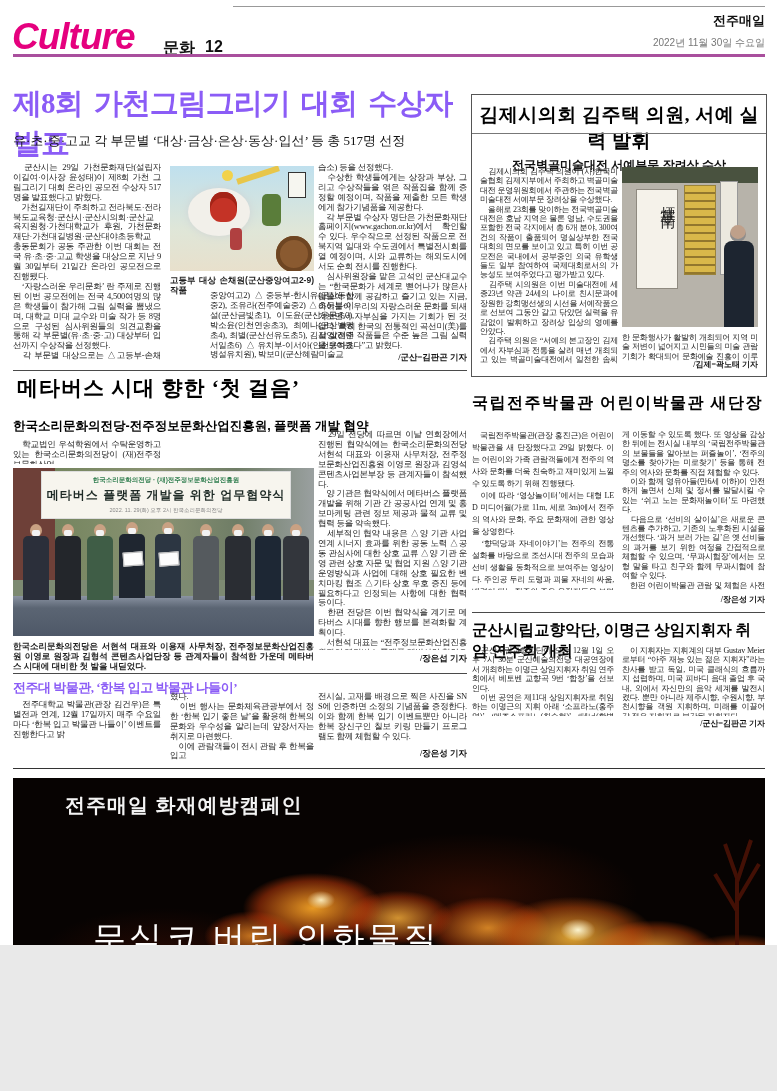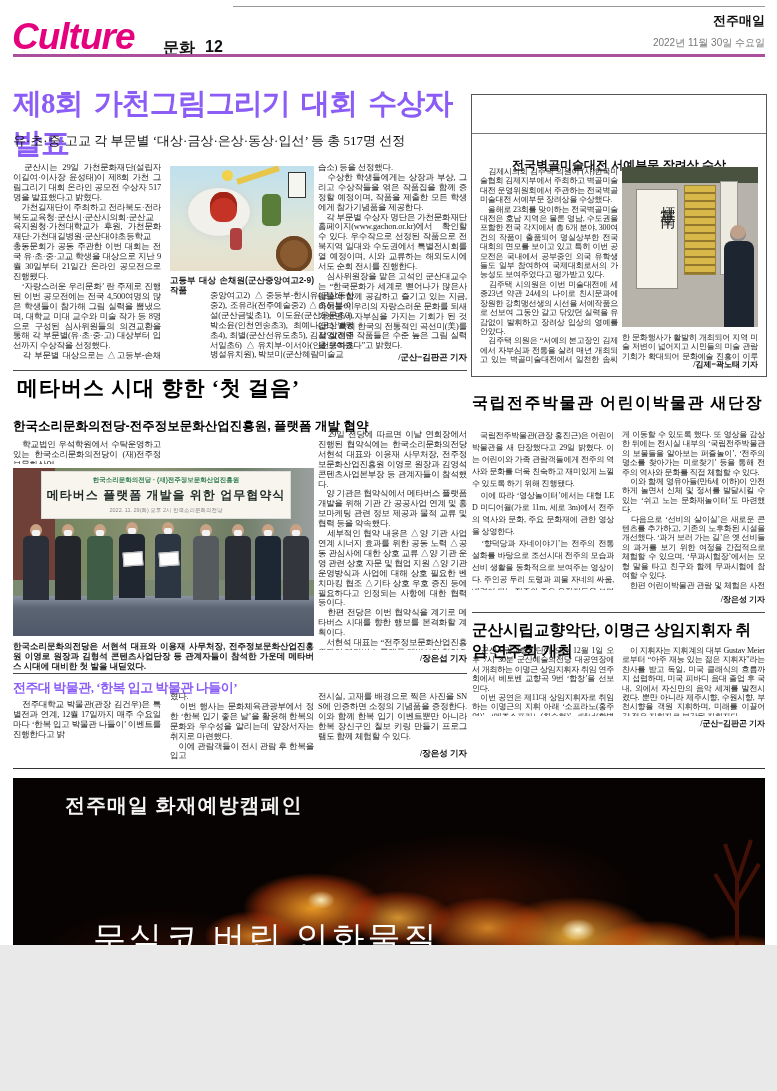--- a/index.html
+++ b/index.html
@@ -56,20 +56,21 @@
 
   <div class="abs bodytext" style="left:318px;top:163px;width:149px;height:186px;">습소) 등을 선정했다.
 　수상한 학생들에게는 상장과 부상, 그리고 수상작들을 엮은 작품집을 함께 증정할 예정이며, 작품을 제출한 모든 학생에게 참가기념품을 제공한다.
 　각 부문별 수상자 명단은 가천문화재단 홈페이지(www.gachon.or.kr)에서 확인할 수 있다. 우수작으로 선정된 작품으로 전북지역 일대와 수도권에서 특별전시회를 열 예정이며, 시와 교류하는 해외도시에서도 순회 전시를 진행한다.
 　심사위원장을 맡은 고석인 군산대교수는 “한국문화가 세계로 뻗어나가 많은사람들이 함께 공감하고 즐기고 있는 지금, 아이들이 우리의 자랑스러운 문화를 되새겨보면서 자부심을 가지는 기회가 된 것 같다. 특히 한국의 전통적인 곡선미(美)를 잘 살려낸 작품들은 수준 높은 그림 실력을 보여줬다”고 밝혔다.</div>
   <div class="abs byline" style="left:318px;top:352px;width:149px;">/군산=김판곤 기자</div>
 
   <div class="hr" style="left:13px;top:370px;width:454px;"></div>
 
   <div class="abs" style="left:471px;top:94px;width:294px;height:281px;border:1px solid #555;">
+    <div class="abs hl-serif" style="left:0;top:7px;width:100%;text-align:center;font-size:19px;letter-spacing:0.5px;">김제시의회 김주택 의원, 서예 실력 발휘</div>
     <div class="hr" style="left:0;top:38px;width:294px;background:#777;"></div>
     <div class="abs" style="left:0;top:46px;width:100%;text-align:center;font:bold 12px 'Liberation Sans',sans-serif;color:#111;margin-top:16px;">전국벽골미술대전 서예부문 장려상 수상</div>
 
     <div class="abs bodytext" style="left:8px;top:72px;width:138px;height:198px;font-size:8px;line-height:9.4px;">　김제시의회 김주택 의원이 (사)한국미술협회 김제지부에서 주최하고 벽골미술대전 운영위원회에서 주관하는 전국벽골미술대전 서예부문 장려상을 수상했다.
 　올해로 23회를 맞이하는 전국벽골미술대전은 호남 지역은 물론 영남, 수도권을 포함한 전국 각지에서 총 6개 분야, 300여건의 작품이 출품되어 명실상부한 전국대회의 면모를 보이고 있고 특히 이번 공모전은 국내에서 공부중인 외국 유학생들도 일부 참여하여 국제대회로서의 가능성도 보여주었다고 평가받고 있다.
 　김주택 시의원은 이번 미술대전에 세종23년 약관 24세의 나이로 친시문과에 장원한 강희맹선생의 시선을 서예작품으로 선보여 그동안 갈고 닦았던 실력을 유감없이 발휘하고 장려상 입상의 영예를 안았다.
 　김주택 의원은 “서예의 본고장인 김제에서 자부심과 전통을 살려 매년 개최되고 있는 벽골미술대전에서 일천한 솜씨에도 입상하게 되어 매우 기쁘고 앞으로도 이러</div>
 
     <div class="abs" style="left:150px;top:72px;width:136px;height:160px;overflow:hidden;background:#b7b3aa;">
       <div class="abs" style="left:0;top:0;width:136px;height:16px;background:#49523f;"></div>

